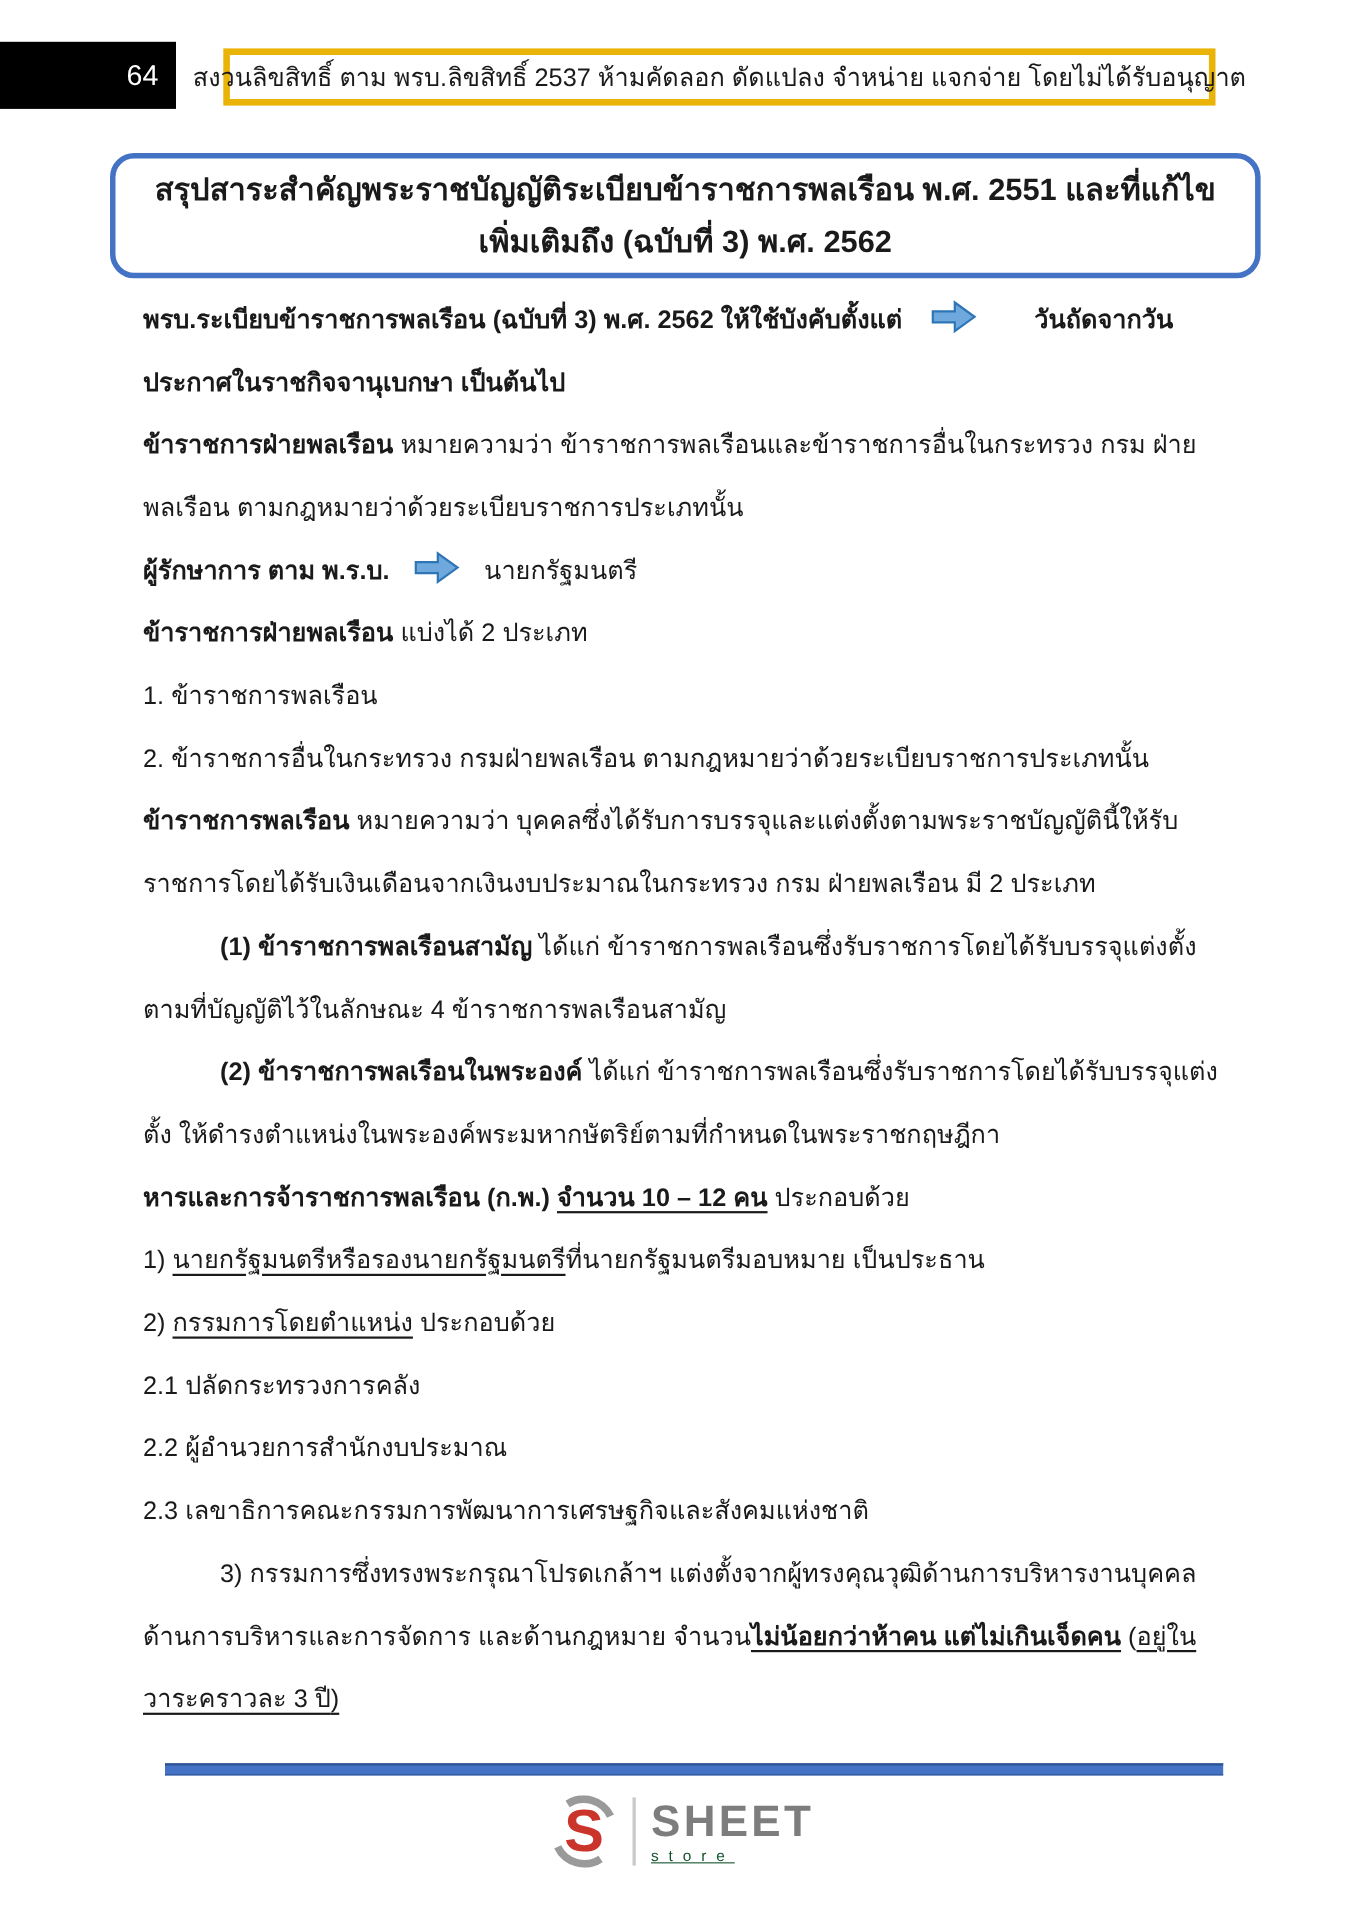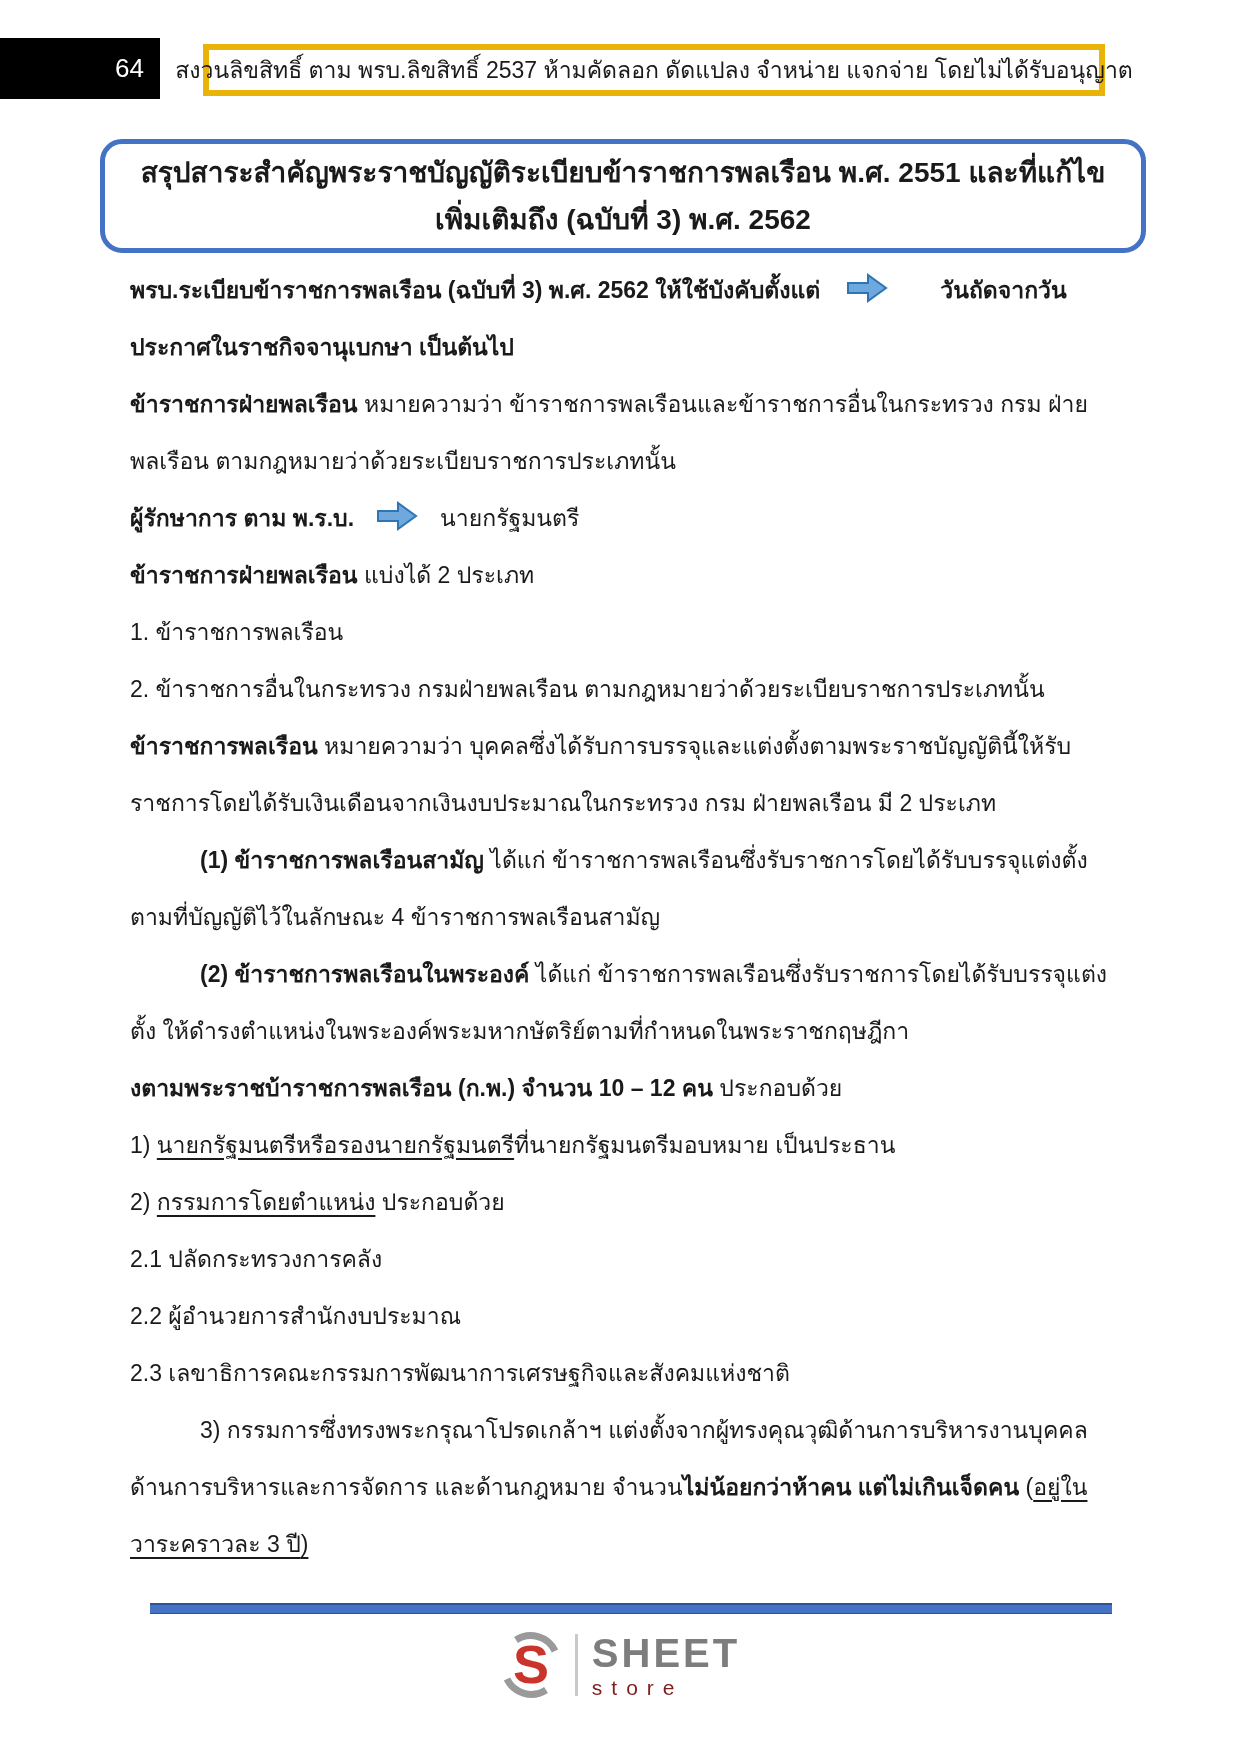--- a/index.html
+++ b/index.html
@@ -44,21 +44,21 @@
   }
   
   .body-text{
     position:absolute; left:130px; top:262px;
     width:982px;
     font-size:23px; line-height:57px;
   }
   .body-text p{margin:0; padding:0;}
   .b{font-weight:bold;}
   .u{text-decoration:underline; text-underline-offset:5px;}
-  .bu{font-weight:bold; text-underline-offset:5px;}
+  .bu{font-weight:bold; text-decoration:underline; text-underline-offset:5px;}
   .first-indent{text-indent:70px;}
   .pad1{padding-left:70px;}
   .pad2{padding-left:135px;}
   .pad-committee{padding-left:100px;}
   .arrow-svg{vertical-align:-6px;}
   .arrow-gap-1{margin:0 52px 0 26px;}
   .arrow-gap-2{margin:0 22px 0 22px;}
   
   .footer-line{
     position:absolute; left:150px; top:1603px;
@@ -69,21 +69,21 @@
   }
   .footer-logo{
     position:absolute; left:0; top:1632px; width:1241px;
     display:flex; align-items:center; justify-content:center;
     gap:14px;
   }
   .logo-mark{flex:0 0 auto;}
   .logo-divider{width:3px; height:62px; background:#c9c9c9;}
   .logo-words{display:flex; flex-direction:column; line-height:1;}
   .logo-name{font-weight:bold; font-size:40px; color:#7d7d7d; letter-spacing:3px;}
-  .logo-sub{font-size:21px; color:#7f1d1d; letter-spacing:9px; margin-top:4px;}
+  .logo-sub{font-size:14px; color:#14532d; letter-spacing:9px; margin-top:4px;text-decoration:underline;}
 </style>
 </head>
 <body>
 
 <div class="page">
 
   <div class="page-num-box">
     <span>64</span>
   </div>
   <div class="copyright-box">
@@ -130,21 +130,21 @@
 
     <p class="first-indent">
       <span class="b">(1) ข้าราชการพลเรือนสามัญ</span><span> ได้แก่ ข้าราชการพลเรือนซึ่งรับราชการโดยได้รับบรรจุแต่งตั้งตามที่บัญญัติไว้ในลักษณะ 4 ข้าราชการพลเรือนสามัญ</span>
     </p>
 
     <p class="first-indent">
       <span class="b">(2) ข้าราชการพลเรือนในพระองค์</span><span> ได้แก่ ข้าราชการพลเรือนซึ่งรับราชการโดยได้รับบรรจุแต่งตั้ง ให้ดำรงตำแหน่งในพระองค์พระมหากษัตริย์ตามที่กำหนดในพระราชกฤษฎีกา</span>
     </p>
 
     <p class="pad-committee">
-      <span class="b">งตามพระราชบ้าราชการพลเรือน (ก.พ.) </span><span class="bu">จำนวน 10 – 12 คน</span><span> ประกอบด้วย</span>
+      <span class="b">หารและการจ้าราชการพลเรือน (ก.พ.) </span><span class="bu">จำนวน 10 – 12 คน</span><span> ประกอบด้วย</span>
     </p>
 
     <p class="pad1">
       <span>1) </span><span class="u">นายกรัฐมนตรีหรือรองนายกรัฐมนตรี</span><span>ที่นายกรัฐมนตรีมอบหมาย เป็นประธาน</span>
     </p>
 
     <p class="pad1">
       <span>2) </span><span class="u">กรรมการโดยตำแหน่ง</span><span> ประกอบด้วย</span>
     </p>
 

